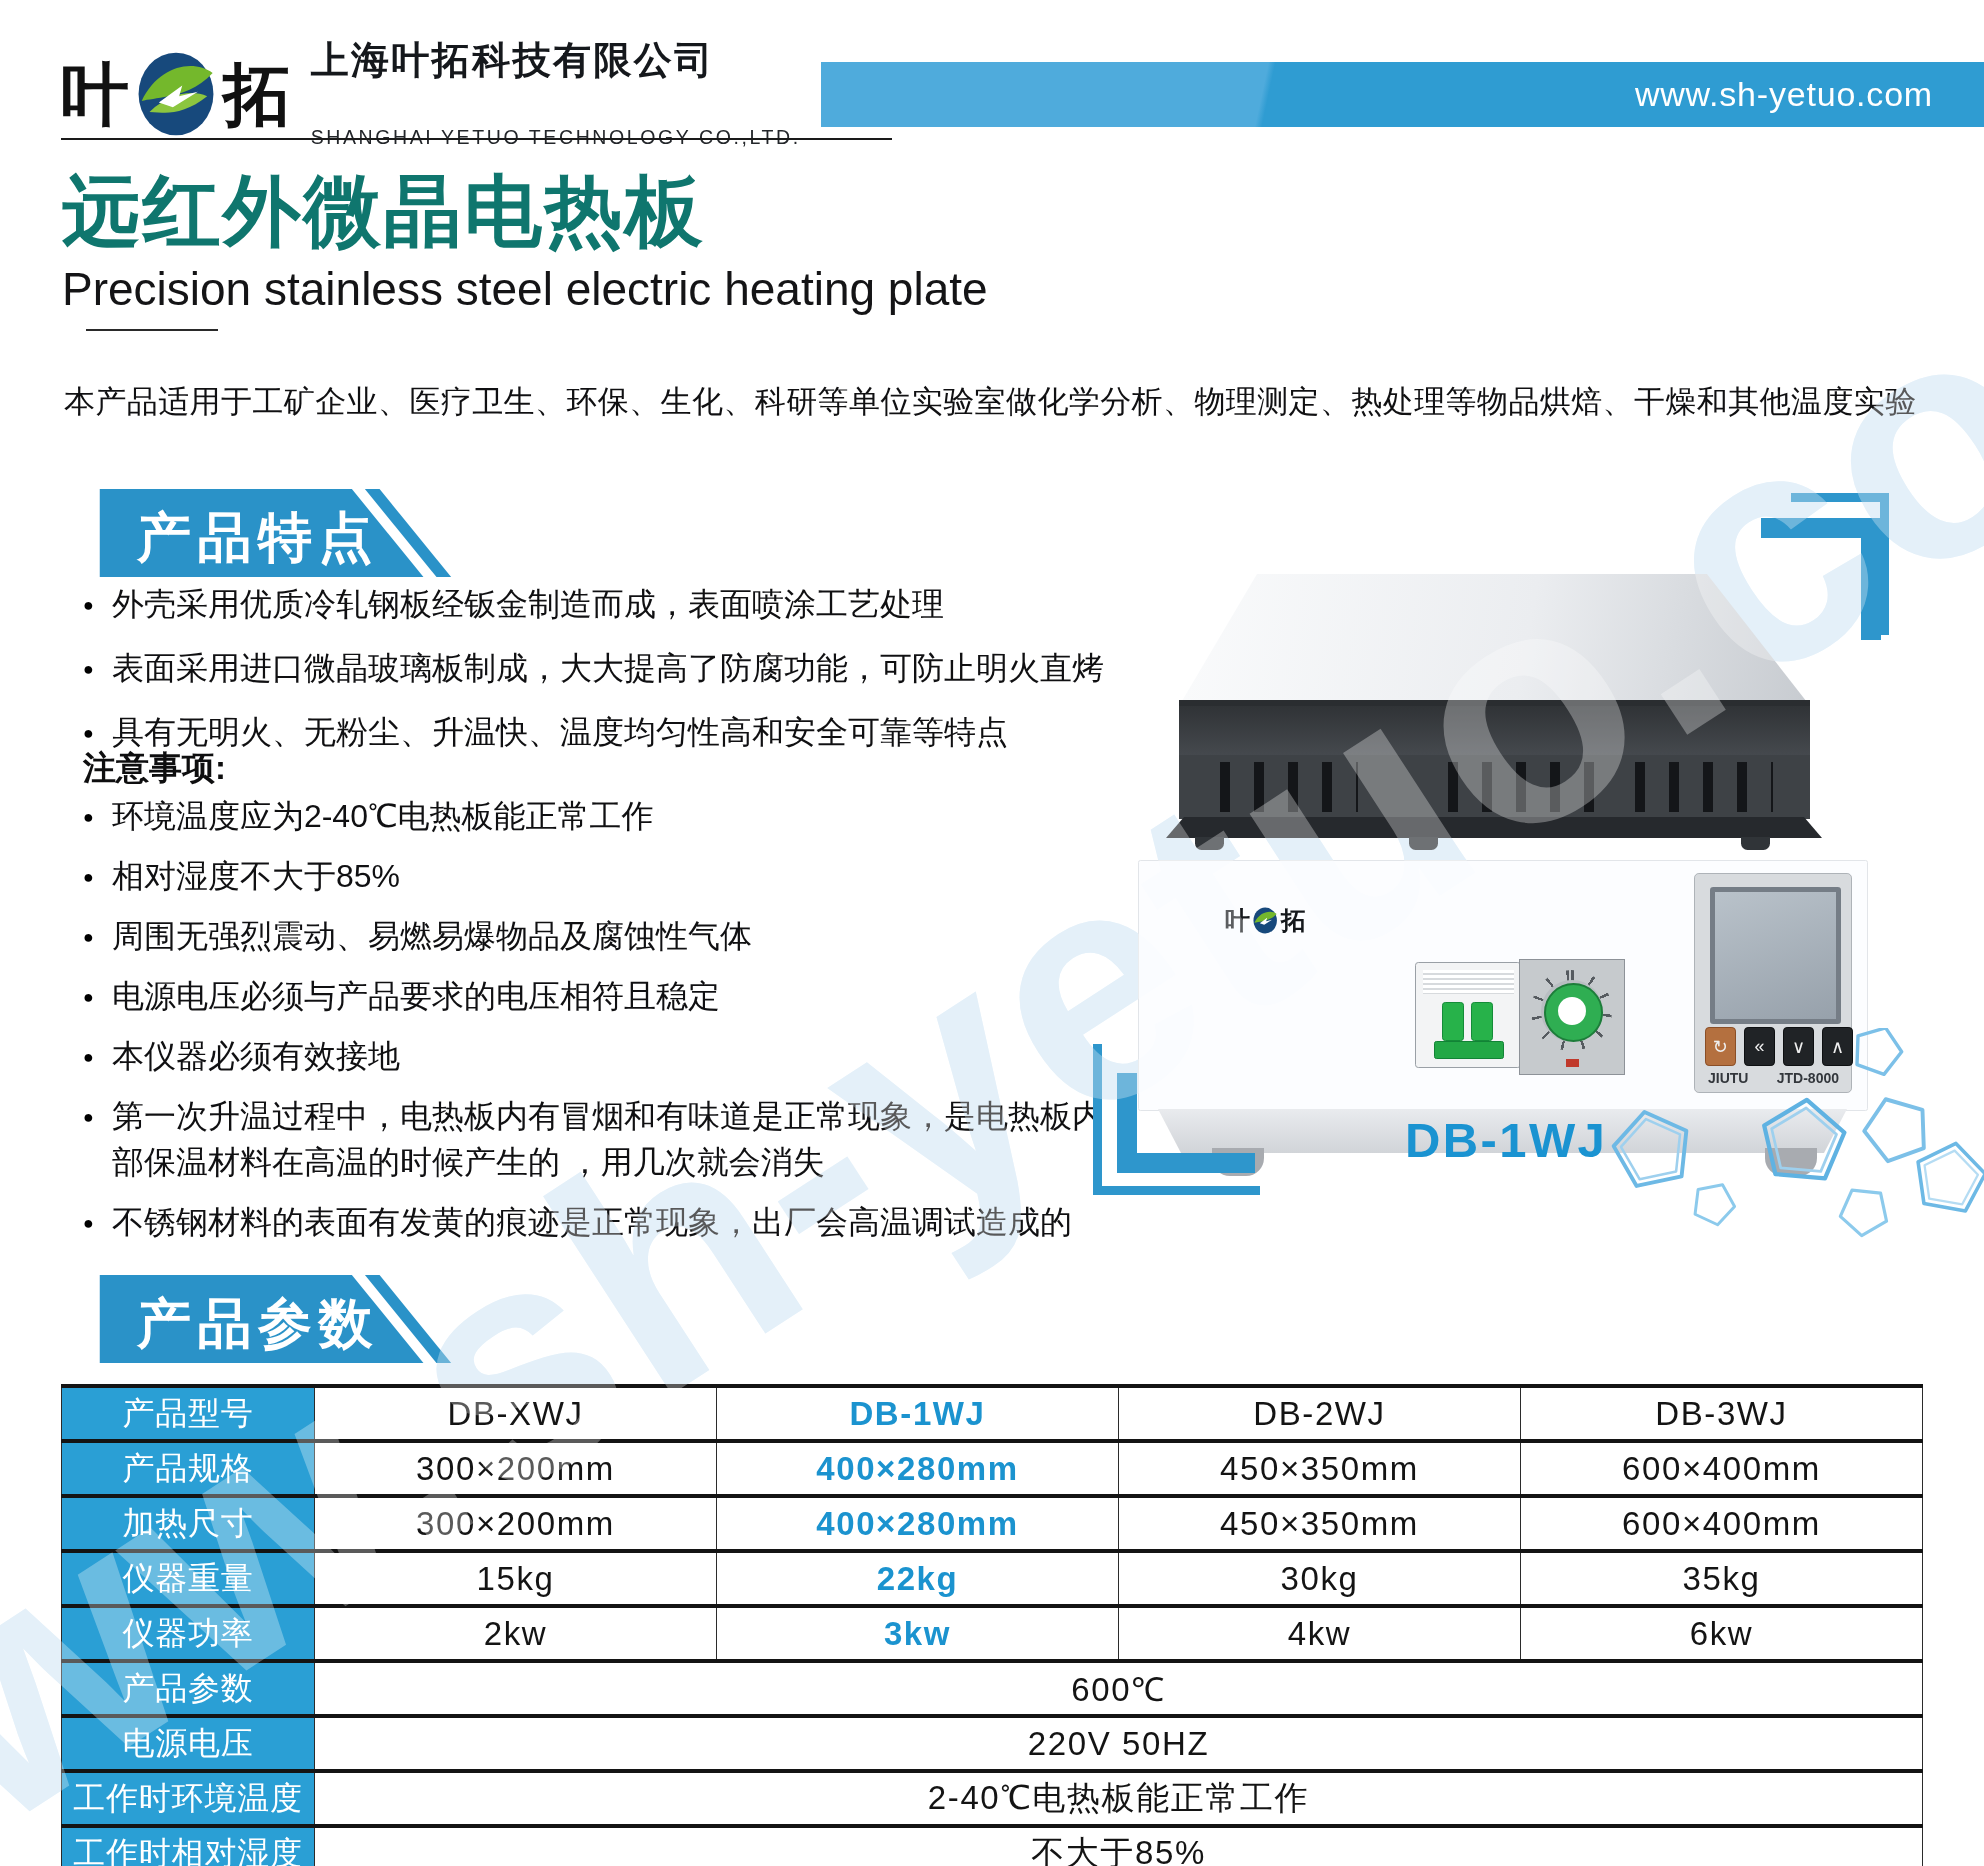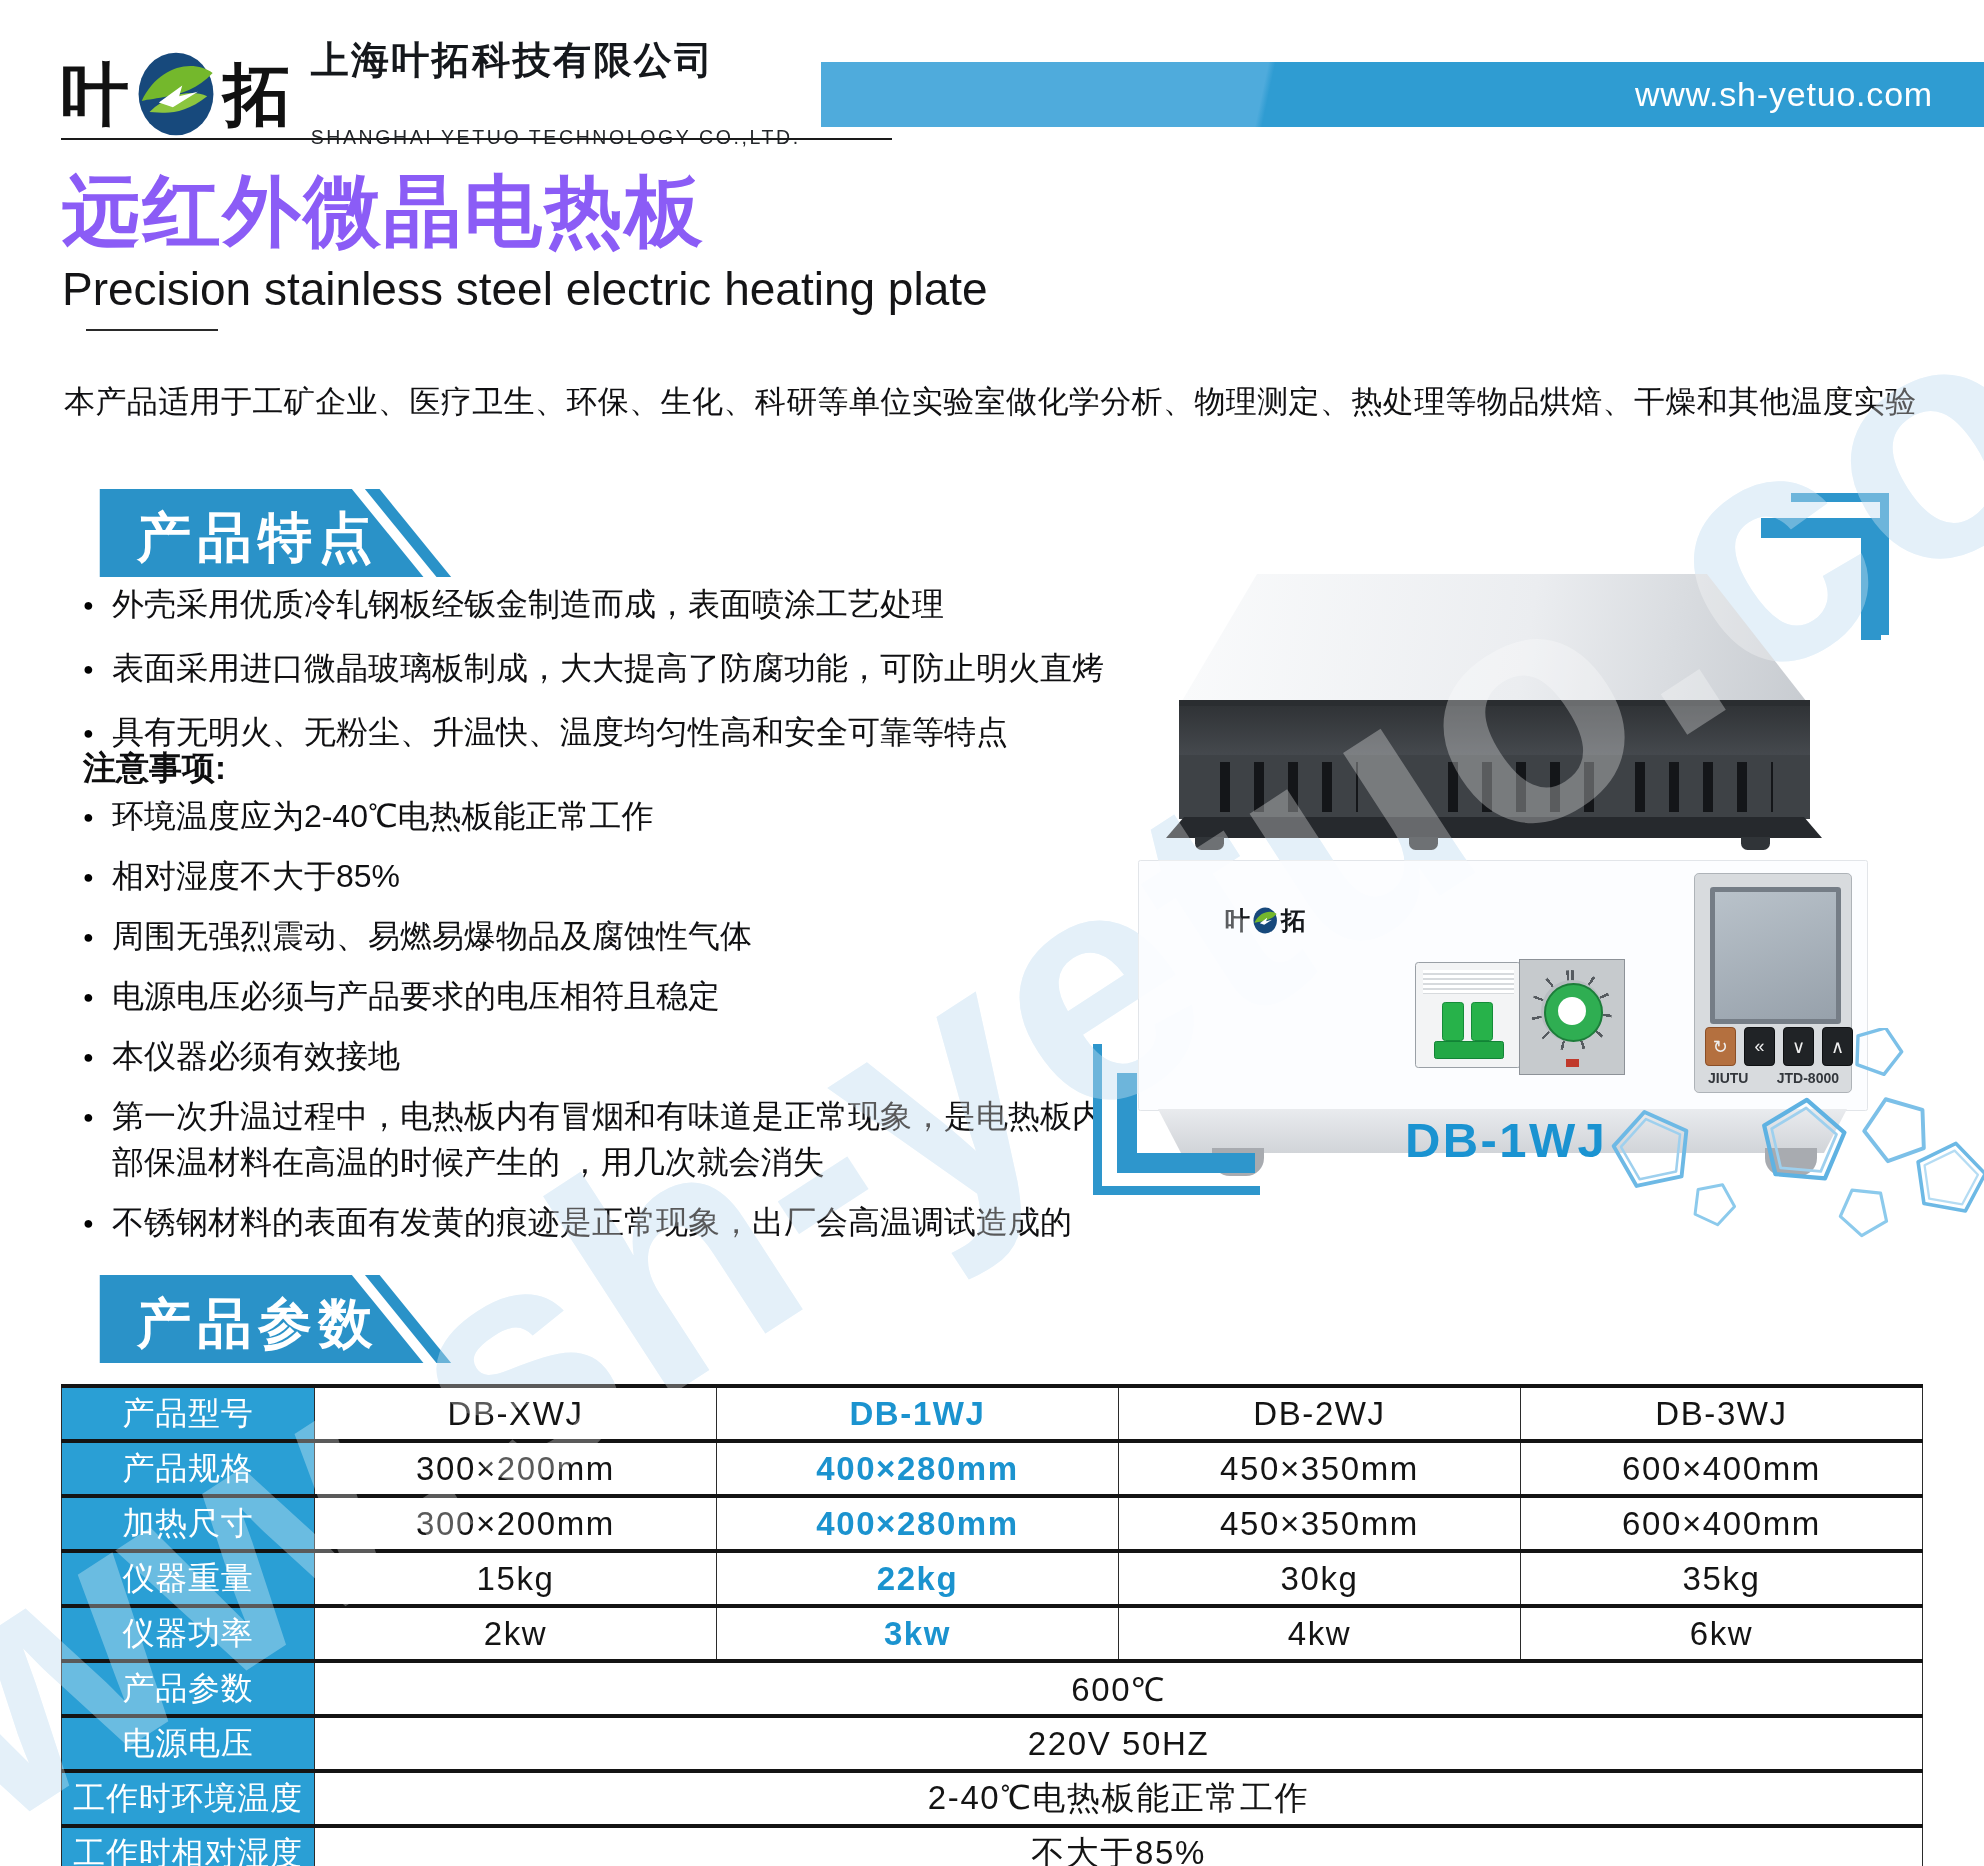--- a/index.html
+++ b/index.html
@@ -25,21 +25,21 @@
   .company-cn{font-size:38px;font-weight:bold;color:#15181c;letter-spacing:2.4px;line-height:1.15;}
   .company-en{font-size:19.5px;color:#23262a;letter-spacing:2.6px;margin-top:3.3px;}
   .logo-underline{left:61px;top:138px;width:831px;height:2.4px;background:#1a1a1a;}
 
   .banner{left:821px;top:62px;width:1164px;height:65px;
           background:linear-gradient(102deg,#4fabdc 0 38%,#2f9cd2 38.6%);
           display:flex;align-items:center;justify-content:flex-end;}
   .banner-url{color:#fff;font-size:34px;letter-spacing:0.8px;padding-right:52px;}
 
   
-  .title-cn{left:62px;top:160px;font-size:78px;font-weight:bold;letter-spacing:2.4px;color:#8b5cf6;}
+  .title-cn{left:62px;top:160px;font-size:78px;font-weight:bold;letter-spacing:2.4px;color:#0f766e;}
   .title-en{left:62px;top:262px;font-size:46px;font-weight:400;color:#141416;}
   .title-underline{left:86px;top:329px;width:132px;height:2.4px;background:#2a2a2a;}
   .intro{left:64px;top:381px;width:1889px;font-size:31px;color:#101012;letter-spacing:0.4px;}
 
   
   .badge{width:366px;height:88px;}
   .badge svg{position:absolute;left:0;top:0;}
   .badge-label{position:absolute;left:47px;top:13px;font-size:54px;font-weight:bold;
                color:#fff;letter-spacing:6.5px;}
 

